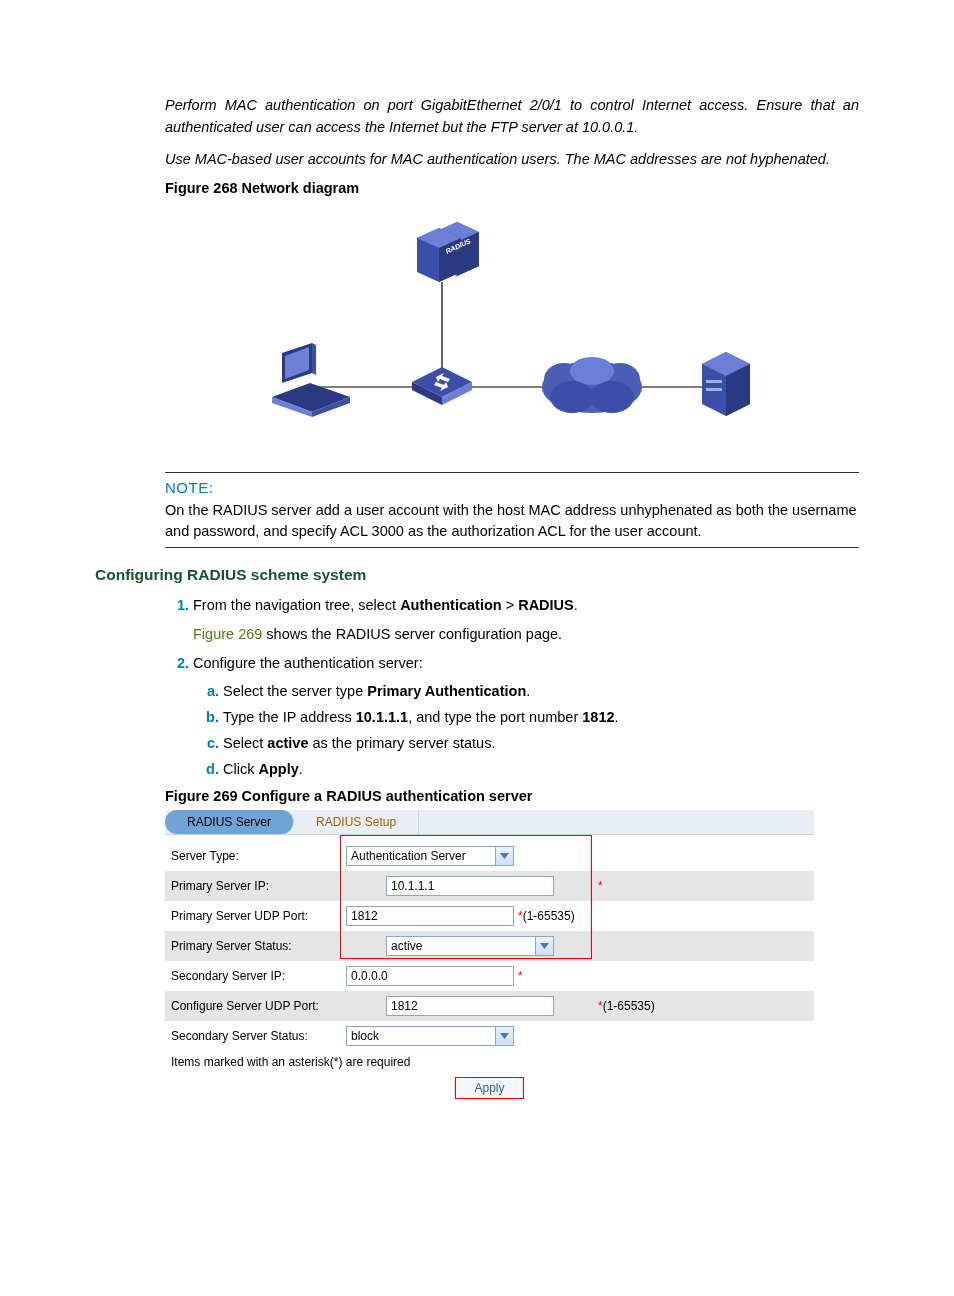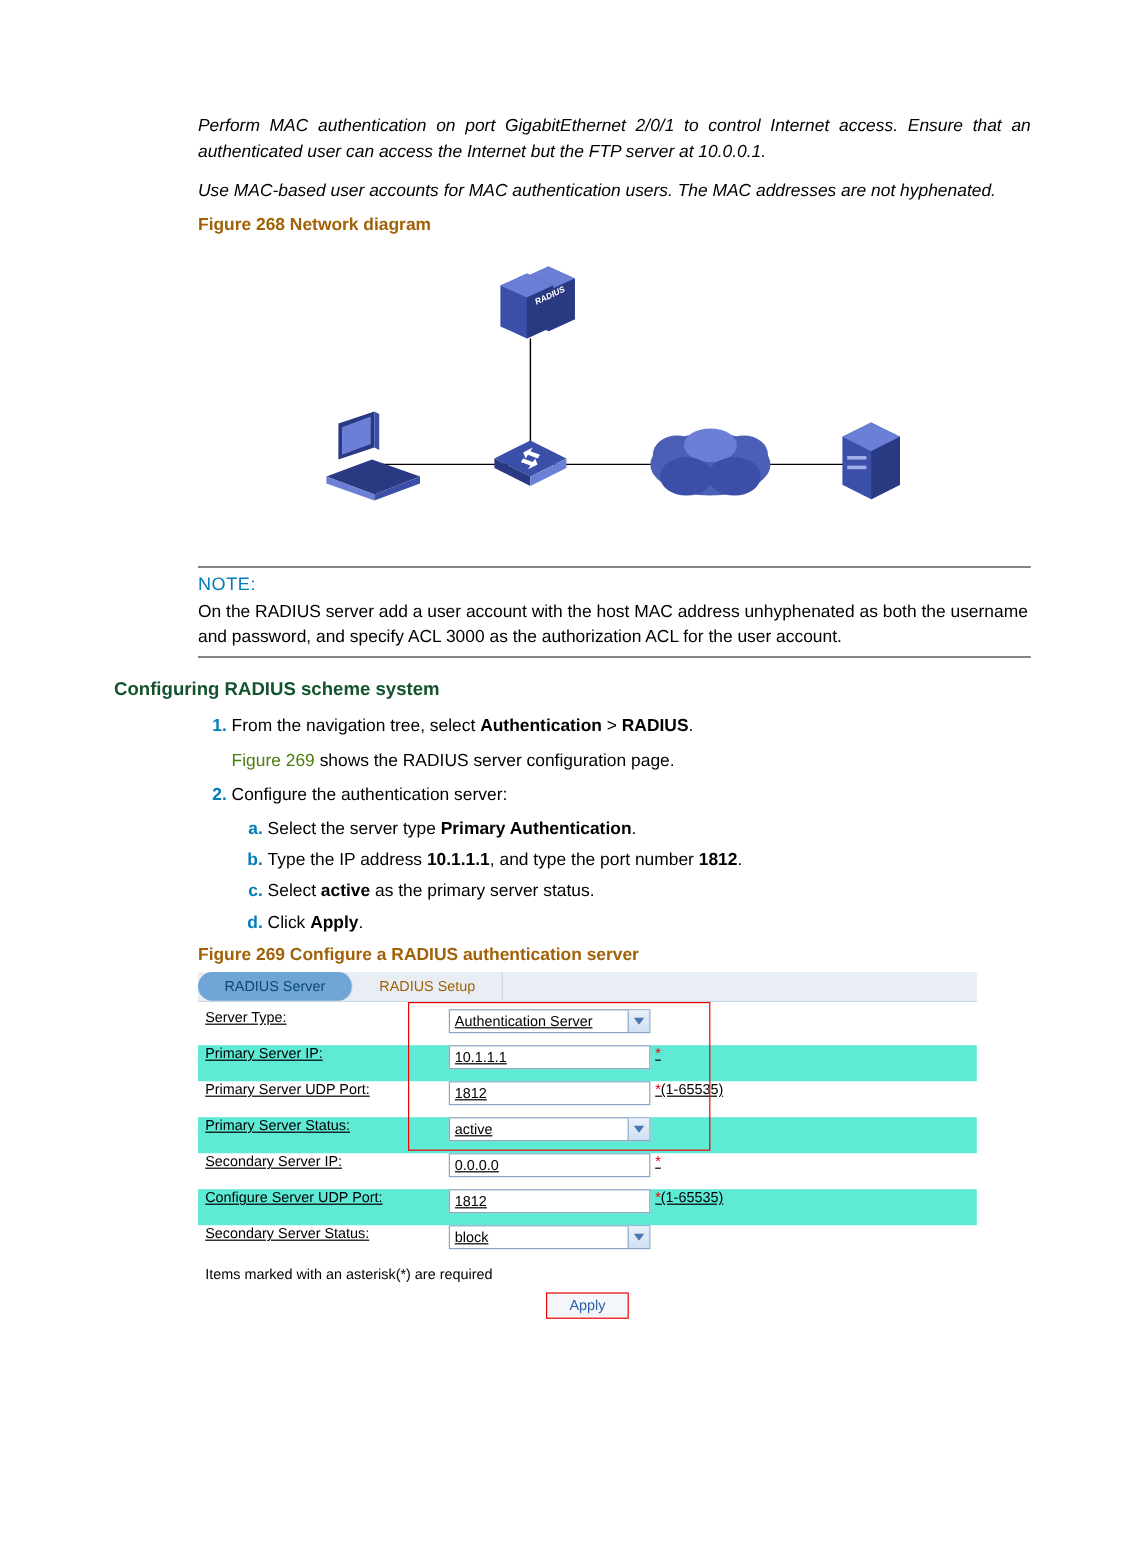--- a/index.html
+++ b/index.html
@@ -15,21 +15,21 @@
     padding: 95px 95px 50px 95px;
     box-sizing: border-box;
   }
   .para {
     margin: 0 0 10px 70px;
     line-height: 1.5;
     text-align: justify;
     font-style: italic;
   }
   .fig-caption {
-    color: #a16207;
+    color: #000000;
     font-weight: bold;
     margin: 8px 0 6px 70px;
     font-size: 14.5px;
   }
   .note-box {
     border-top: 1px solid #333;
     border-bottom: 1px solid #333;
     margin: 10px 0 18px 70px;
     padding: 6px 0 6px 0;
   }
@@ -98,38 +98,37 @@
     border-bottom: 1px solid #c9d5e3;
   }
   .ui-tab {
     padding: 5px 22px;
     text-align: center;
     border-right: 1px solid #c9d5e3;
     cursor: default;
   }
   .ui-tab.active {
     background: #6ea4d6;
-    color: #0c4a6e;
+    color: #000000;
     border-radius: 12px;
   }
   .ui-tab.inactive {
     color: #a16207;
     background: #e9eef5;
   }
   .ui-body { padding-top: 6px; }
   .ui-row {
     display: flex;
-    align-items: flex-start;
+    align-items: center;
     height: 30px;
     padding: 0 6px;
-    text-decoration: underline;
-  }
-  .ui-row.alt { background: #5eead4; }
+  }
+  .ui-row.alt { background: #e5e5e5; gap: 40px; }
   .ui-label-col { width: 175px; }
-  .ui-input-col { width: 170px; display:flex;margin-left:28px; }
+  .ui-input-col { width: 170px; display:flex; }
   .ui-trail-col { padding-left: 2px; color:#000; }
   .red { color: #e00; }
   .ui-input {
     box-sizing: border-box;
     width: 168px;
     height: 20px;
     border: 1px solid #88a6c8;
     padding: 1px 4px;
     font-size: 12px;
     font-family: Arial;

